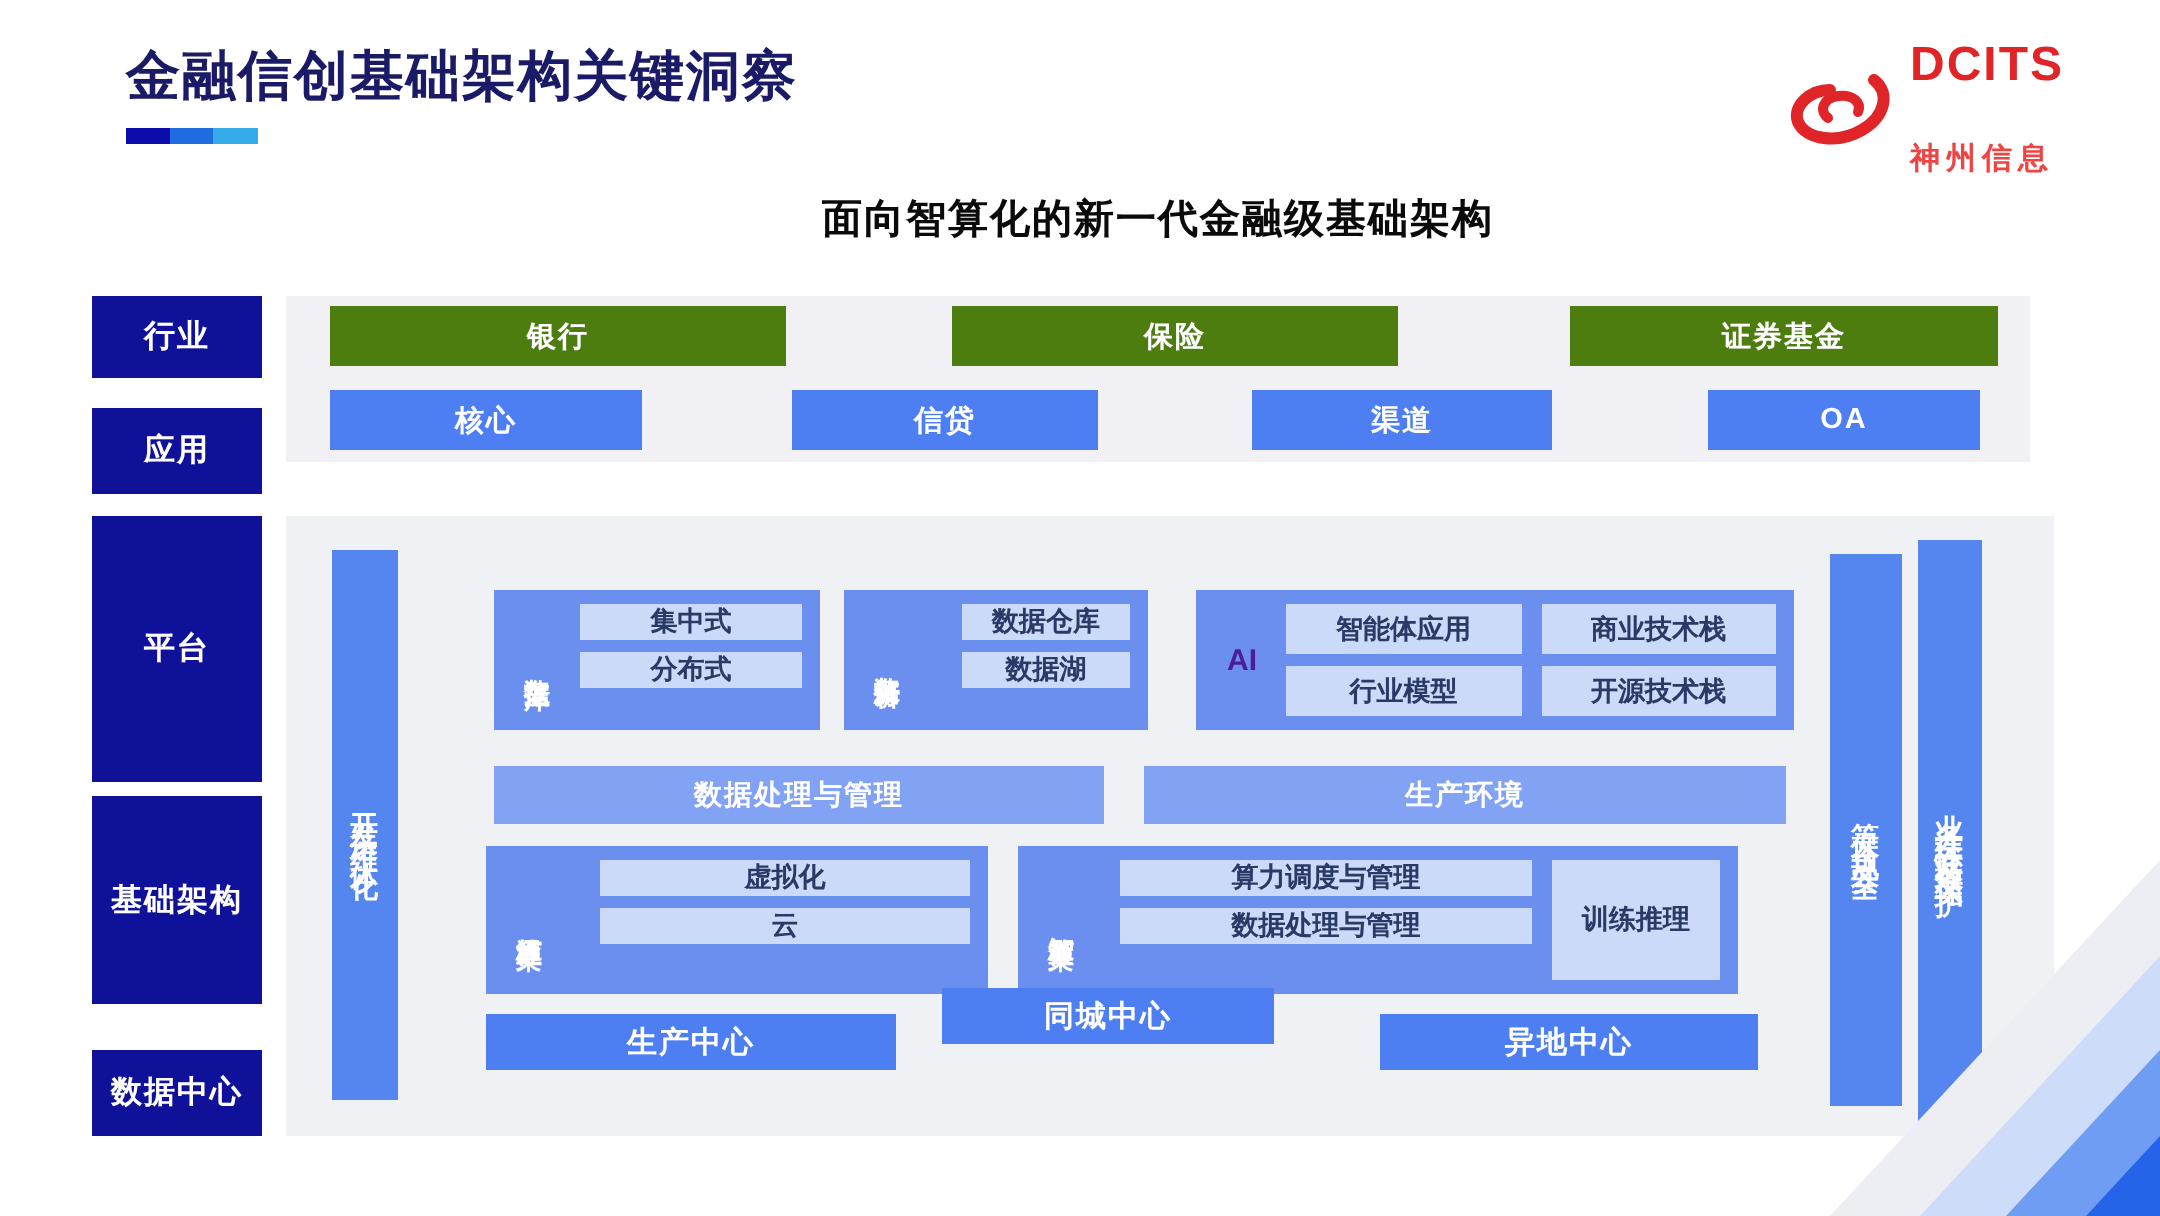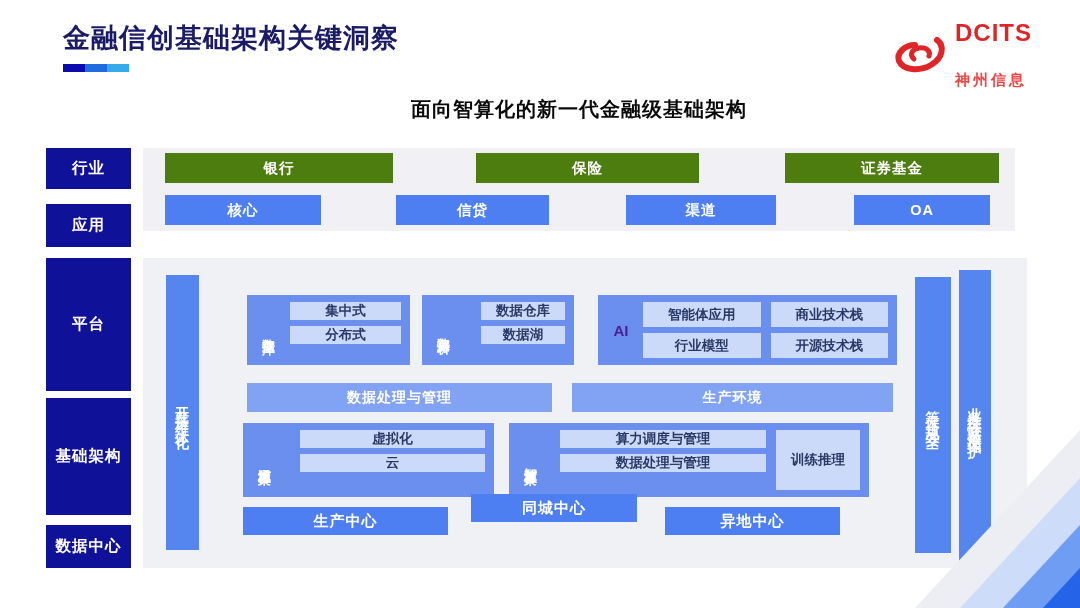--- a/index.html
+++ b/index.html
@@ -73,21 +73,21 @@
       <div class="logo-brand">DCITS</div>
       <div class="logo-company">神州信息</div>
     </div>
   </div>
 
   <div class="subtitle">面向智算化的新一代金融级基础架构</div>
 
   <div class="side-label" style="top:148px;height:41px;">行业</div>
   <div class="side-label" style="top:204px;height:43px;">应用</div>
   <div class="side-label" style="top:258px;height:133px;">平台</div>
-  <div class="side-label" style="top:398px;height:117px;">基础架构</div>
+  <div class="side-label" style="top:398px;height:104px;">基础架构</div>
   <div class="side-label" style="top:525px;height:43px;">数据中心</div>
 
   <div class="strip" style="top:148px;height:41px;">
     <div class="btn btn-industry" style="left:22px;width:228px;">银行</div>
     <div class="btn btn-industry" style="left:333px;width:223px;">保险</div>
     <div class="btn btn-industry" style="left:642px;width:214px;">证券基金</div>
   </div>
 
   <div class="strip" style="top:188px;height:43px;">
     <div class="btn btn-app" style="top:7px;left:22px;width:156px;">核心</div>
@@ -141,21 +141,21 @@
       <div class="gv-label">智算框架</div>
       <div class="gcol" style="margin-left:18px;">
         <div class="chip">算力调度与管理</div>
         <div class="chip">数据处理与管理</div>
       </div>
       <div class="chip chip-tall">训练推理</div>
     </div>
 
     <div class="dcbar" style="left:100px;top:249px;width:205px;">生产中心</div>
     <div class="dcbar" style="left:328px;top:236px;width:166px;">同城中心</div>
-    <div class="dcbar" style="left:522px;top:249px;width:175px;">异地中心</div>
+    <div class="dcbar" style="left:547px;top:249px;width:189px;">异地中心</div>
 
     <div class="vbar" style="left:772px;top:19px;width:36px;height:276px;">等保合规安全</div>
     <div class="vbar" style="left:816px;top:12px;width:32px;height:292px;letter-spacing:4px;">业务连续性及数据保护</div>
   </div>
 
   <svg class="corner" width="420" height="300" viewBox="0 0 420 300">
     <polygon points="420,122 420,300 255,300" fill="#eceef4"></polygon>
     <polygon points="420,170 420,300 300,300" fill="#cddcf8"></polygon>
     <polygon points="420,217 420,300 343,300" fill="#6f9df3"></polygon>
     <polygon points="420,260 420,300 383,300" fill="#2563e8"></polygon>

